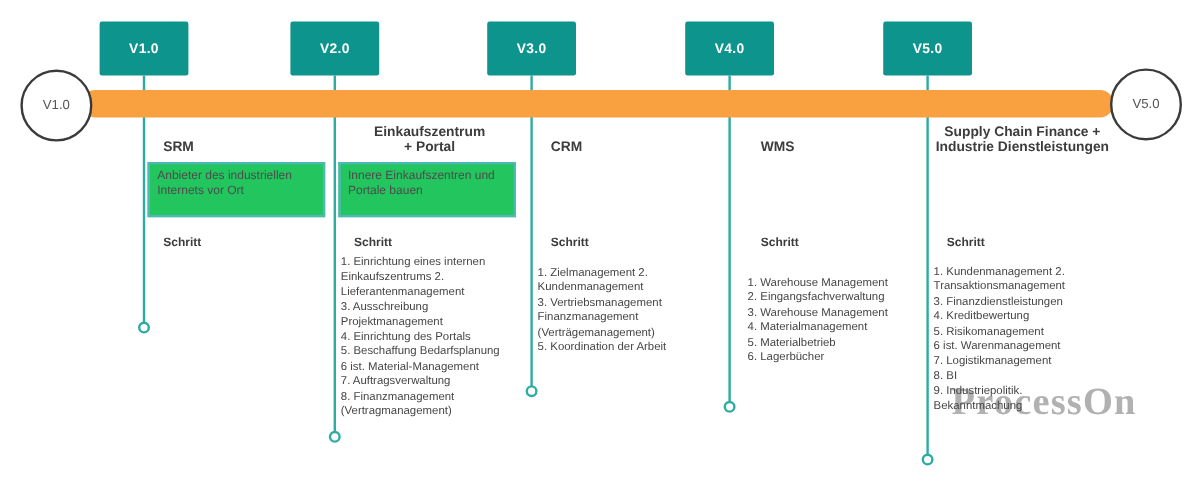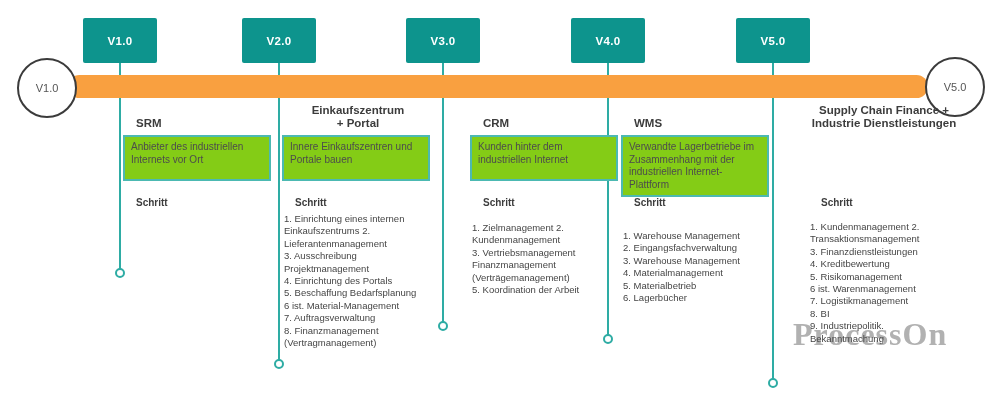--- a/index.html
+++ b/index.html
@@ -35,21 +35,21 @@
   
   .content { position:absolute; top:0; width:152px; height:312px; z-index:4; color:#4C4C4C; }
   .ctitle {
     position:absolute; top:117px; left:13px; font-weight:bold; font-size:11.5px;
     color:#3C3C3C; white-space:pre-line; line-height:13px;
   }
   .ctitle.center { left:0; width:152px; top:104px; text-align:center; }
   .dbox {
     position:absolute; top:135px; left:0; width:148px; min-height:46px;
     border:2px solid #4CB9B2; box-sizing:border-box; padding:4px 6px;
-    font-size:10px; line-height:12.5px; background:#84cc16; color:#4C4C4C;
+    font-size:10px; line-height:12.5px; background:#22c55e; color:#4C4C4C;
   }
   .slabel {
     position:absolute; top:197px; left:13px; font-weight:bold;
     font-size:10px; color:#3C3C3C;
   }
   .steps {
     position:absolute; left:2px; width:150px; font-size:9.5px;
     line-height:12.4px; white-space:pre-line; color:#454545;
   }
   .watermark {
@@ -104,42 +104,40 @@
     <div class="slabel">Schritt</div>
     <div class="steps" style="top:213px">1. Einrichtung eines internen Einkaufszentrums 2. Lieferantenmanagement
 3. Ausschreibung Projektmanagement
 4. Einrichtung des Portals
 5. Beschaffung Bedarfsplanung
 6 ist. Material-Management
 7. Auftragsverwaltung
 8. Finanzmanagement (Vertragmanagement)</div>
   </div>
 
-  <div class="content" style="left:470px">
+  <div class="content" style="left:446px">
     <div class="ctitle">CRM</div>
-    <div class="dbox">Kunden hinter dem industriellen Internet</div>
     <div class="slabel">Schritt</div>
     <div class="steps" style="top:222px">1. Zielmanagement 2. Kundenmanagement
 3. Vertriebsmanagement Finanzmanagement (Verträgemanagement)
 5. Koordination der Arbeit</div>
   </div>
 
   <div class="content" style="left:621px">
     <div class="ctitle">WMS</div>
-    <div class="dbox">Verwandte Lagerbetriebe im Zusammenhang mit der industriellen Internet-Plattform</div>
     <div class="slabel">Schritt</div>
     <div class="steps" style="top:230px">1. Warehouse Management
 2. Eingangsfachverwaltung
 3. Warehouse Management
 4. Materialmanagement
 5. Materialbetrieb
 6. Lagerbücher</div>
   </div>
 
-  <div class="content" style="left:808px">
+  <div class="content" style="left:776px">
     <div class="ctitle center">Supply Chain Finance +
 Industrie Dienstleistungen</div>
     <div class="slabel">Schritt</div>
     <div class="steps" style="top:221px">1. Kundenmanagement 2. Transaktionsmanagement
 3. Finanzdienstleistungen
 4. Kreditbewertung
 5. Risikomanagement
 6 ist. Warenmanagement
 7. Logistikmanagement
 8. BI

